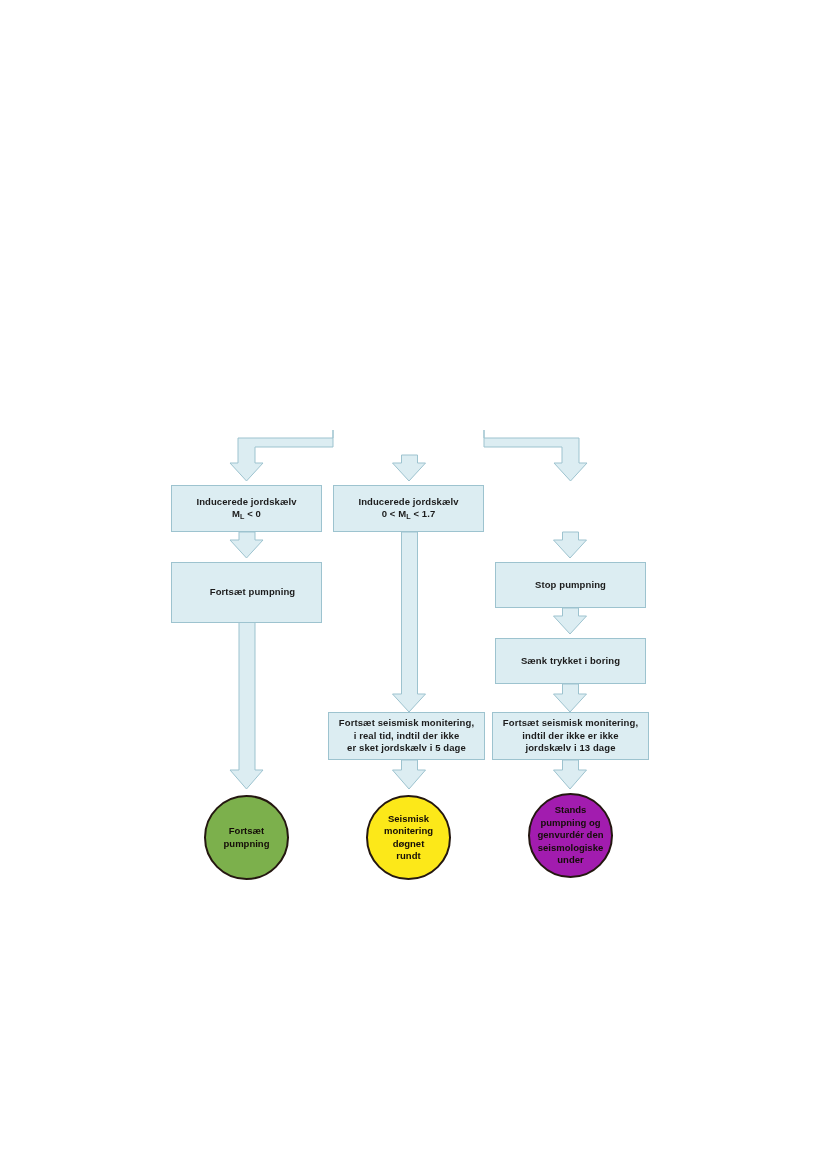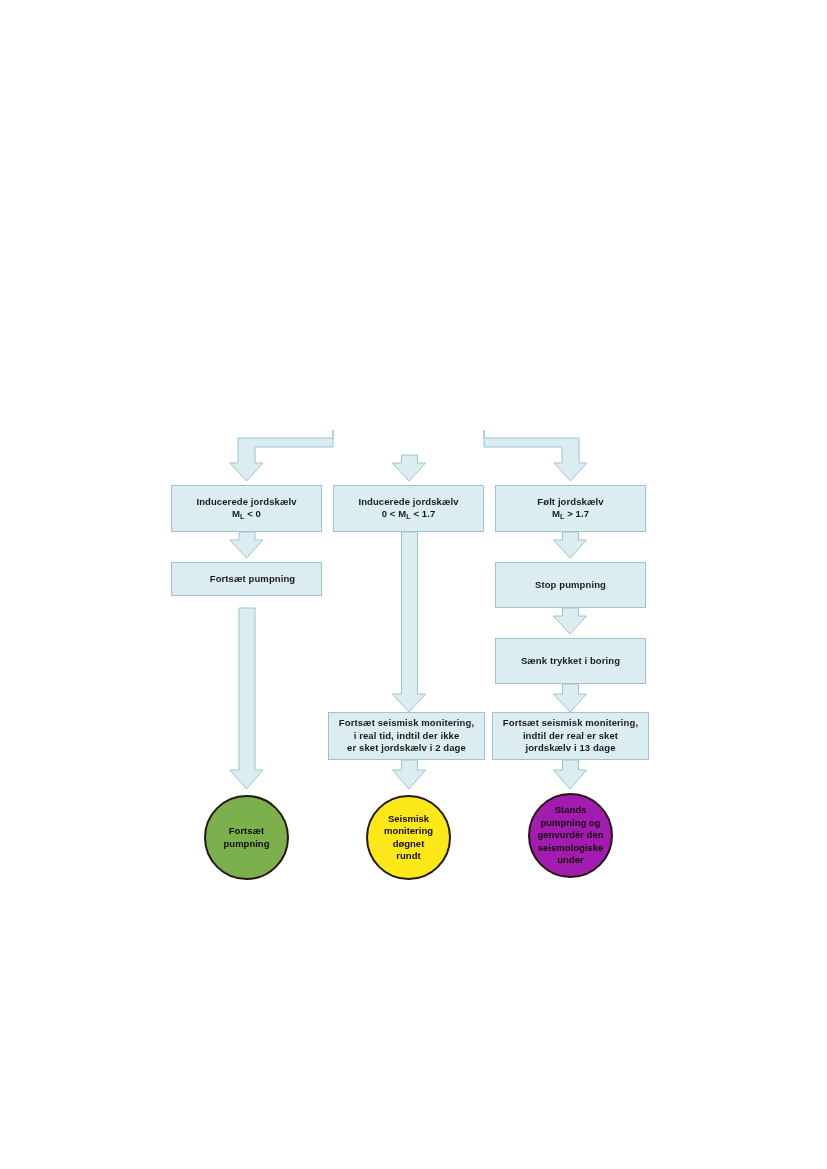--- a/index.html
+++ b/index.html
@@ -114,28 +114,22 @@
     </div>
   </div>
 
   <div class="node" style="left:333px; top:485px; width:151px; height:47px;">
     <div class="txt">
       <span>Inducerede jordskælv</span><br>
       <span><span>0 &lt; M</span><sub>L</sub><span> &lt; 1.7</span></span>
     </div>
   </div>
 
-  <div class="node" style="left:495px; top:485px; width:151px; height:47px;">
-    <div class="txt">
-      <span>Følt jordskælv</span><br>
-      <span><span>M</span><sub>L</sub><span> &gt; 1.7</span></span>
-    </div>
-  </div>
 
-  <div class="node" style="left:171px; top:562px; width:151px; height:34px;padding-left:12px;">
+  <div class="node" style="left:171px; top:562px; width:151px; height:61px;padding-left:12px;">
     <div class="txt">
       <span>Fortsæt pumpning</span>
     </div>
   </div>
 
   <div class="node" style="left:495px; top:562px; width:151px; height:46px;">
     <div class="txt">
       <span>Stop pumpning</span>
     </div>
   </div>
@@ -143,28 +137,28 @@
   <div class="node" style="left:495px; top:638px; width:151px; height:46px;">
     <div class="txt">
       <span>Sænk trykket i boring</span>
     </div>
   </div>
 
   <div class="node" style="left:328px; top:712px; width:157px; height:48px;">
     <div class="txt">
       <span>Fortsæt seismisk monitering,</span><br>
       <span>i real tid, indtil der ikke</span><br>
-      <span>er sket jordskælv i 2 dage</span>
+      <span>er sket jordskælv i 5 dage</span>
     </div>
   </div>
 
   <div class="node" style="left:492px; top:712px; width:157px; height:48px;">
     <div class="txt">
       <span>Fortsæt seismisk monitering,</span><br>
-      <span>indtil der real er sket</span><br>
+      <span>indtil der ikke er ikke</span><br>
       <span>jordskælv i 13 dage</span>
     </div>
   </div>
 
   <div class="circle circle-green" style="left:204px; top:795px; width:85px; height:85px;">
     <div class="txt">
       <span>Fortsæt</span><br>
       <span>pumpning</span>
     </div>
   </div>

